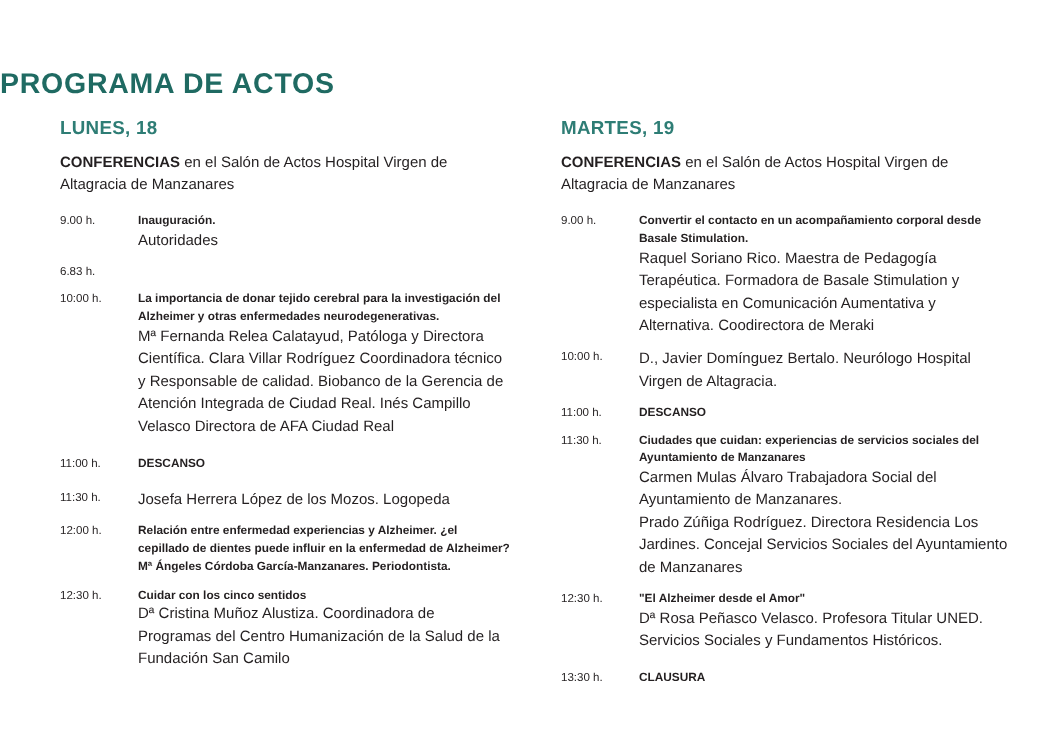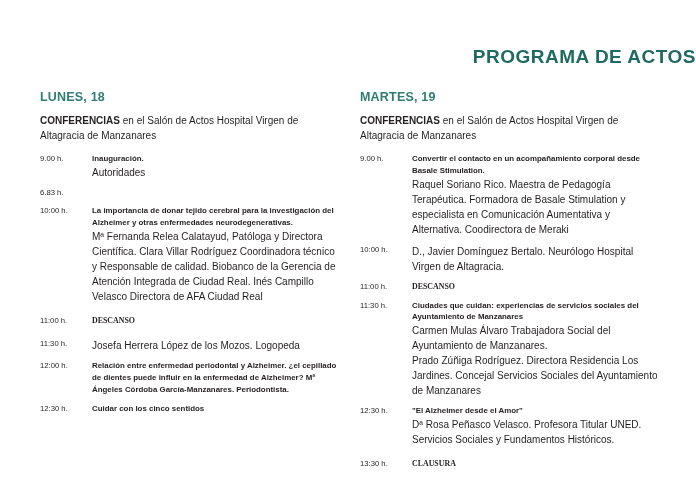--- a/index.html
+++ b/index.html
@@ -15,33 +15,33 @@
     overflow: hidden;
   }
   .page {
     position: relative;
     width: 696px;
     height: 492px;
     box-sizing: border-box;
     padding: 0;
   }
   .doc-title {
-    text-align: right;
+    text-align: left;
     color: #1f6a62;
     font-weight: bold;
     font-size: 19px;
     letter-spacing: 0.5px;
     margin: 46px 0 0 0;
   }
   .columns {
     display: flex;
-    margin-top: 22px;
+    margin-top: 10px;
     padding: 0 36px 0 40px;
     box-sizing: border-box;
-    gap: 20px;
+    gap: 34px;
   }
   .col {
     width: 300px;
     flex: 0 0 300px;
   }
   .day-title {
     color: #2e7d75;
     font-weight: bold;
     font-size: 12.5px;
     margin: 0 0 10px 0;
@@ -78,21 +78,20 @@
     color: #231f20;
   }
   .entry .sub {
     font-size: 10px;
     line-height: 1.5;
     margin: 0;
     color: #231f20;
   }
   .entry.plain .headline {
     font-weight: bold;
-    font-family: Liberation Serif, serif;
   }
   .spacer-sm { height: 4px; }
 </style>
 </head>
 <body>
 
 <div class="page">
 
   <h1 class="doc-title">PROGRAMA DE ACTOS</h1>
 
@@ -136,28 +135,29 @@
       <div class="entry">
         <div class="time">11:30 h.</div>
         <div class="body">
           <p class="sub">Josefa Herrera López de los Mozos. Logopeda</p>
         </div>
       </div>
 
       <div class="entry">
         <div class="time">12:00 h.</div>
         <div class="body">
-          <p class="headline">Relación entre enfermedad periodontal y Alzheimer. ¿el cepillado de dientes puede influir en la enfermedad de Alzheimer? Mª Ángeles Córdoba García-Manzanares. Periodontista.</p>
+          <p class="headline">Relación entre enfermedad experiencias y Alzheimer. ¿el cepillado de dientes puede influir en la enfermedad de Alzheimer? Mª Ángeles Córdoba García-Manzanares. Periodontista.</p>
         </div>
       </div>
 
       <div class="entry">
         <div class="time">12:30 h.</div>
         <div class="body">
           <p class="headline">Cuidar con los cinco sentidos</p>
+          <p class="sub">Dª Cristina Muñoz Alustiza. Coordinadora de Programas del Centro Humanización de la Salud de la Fundación San Camilo</p>
         </div>
       </div>
     </div>
 
     <div class="col">
       <div class="day-title">MARTES, 19</div>
       <p class="conf-line"><span class="lead">CONFERENCIAS</span><span> en el Salón de Actos Hospital Virgen de Altagracia de Manzanares</span></p>
 
       <div class="entry">
         <div class="time">9.00 h.</div>

